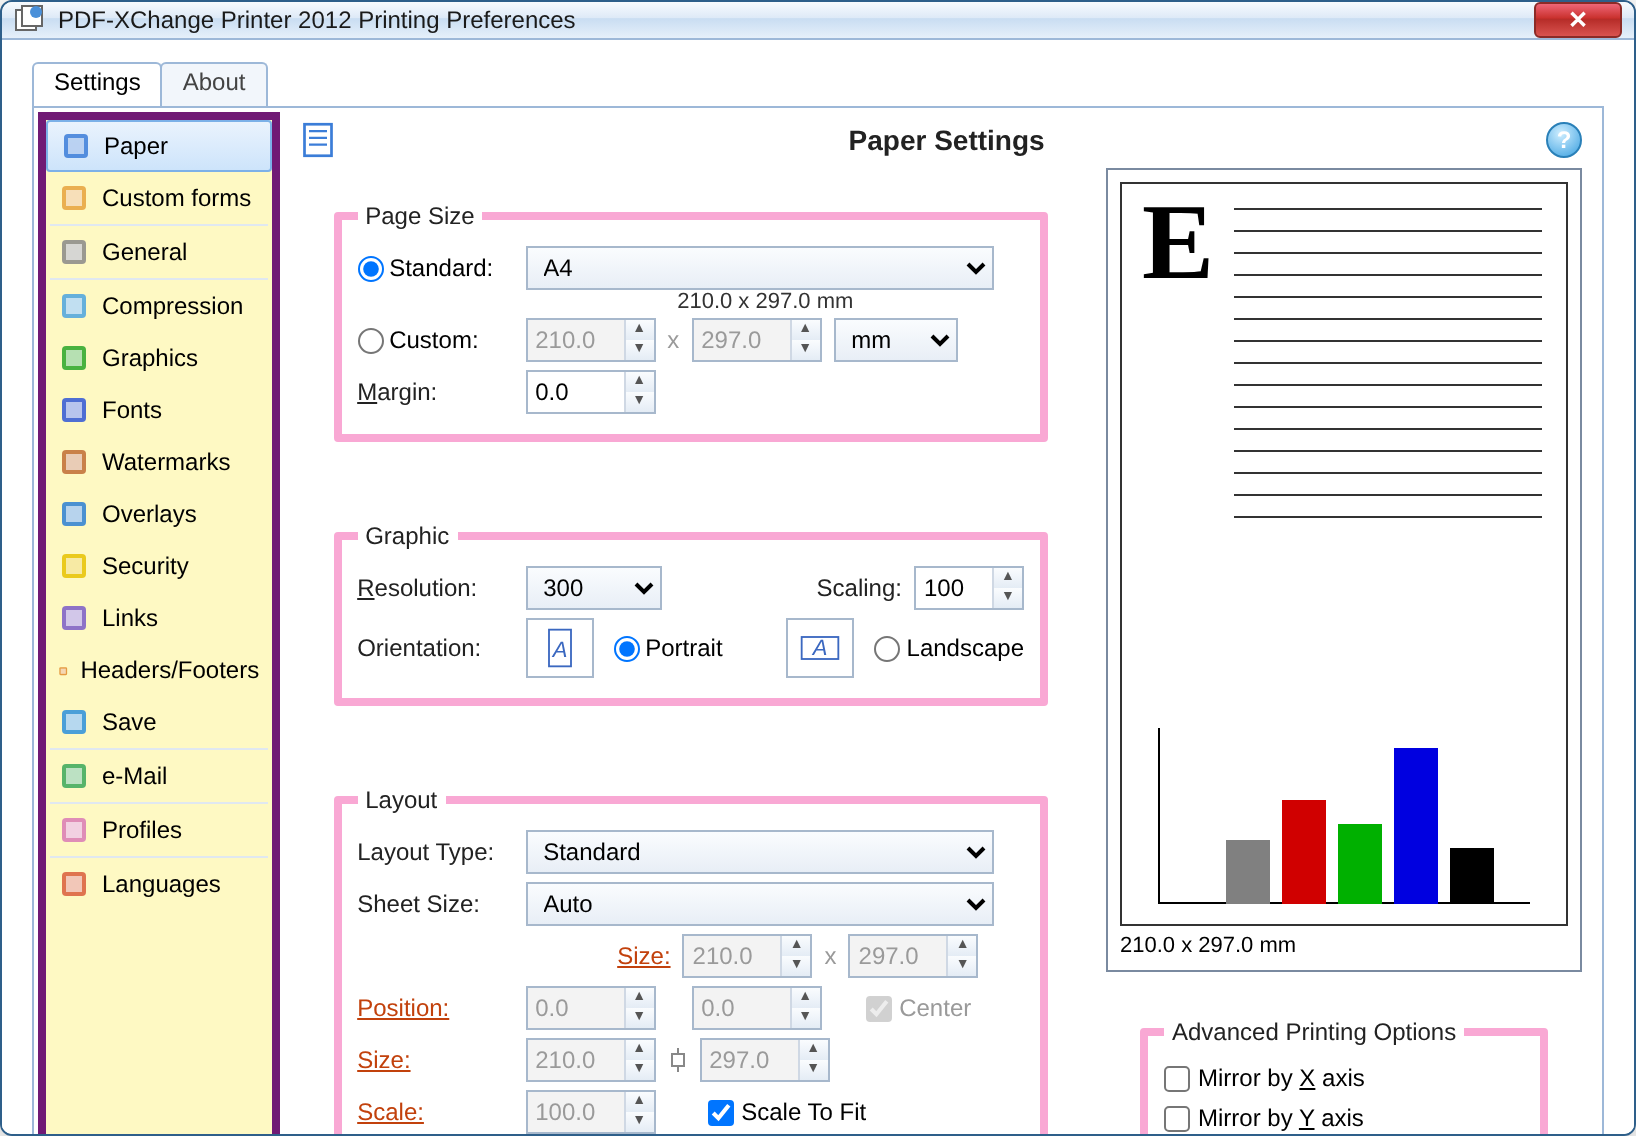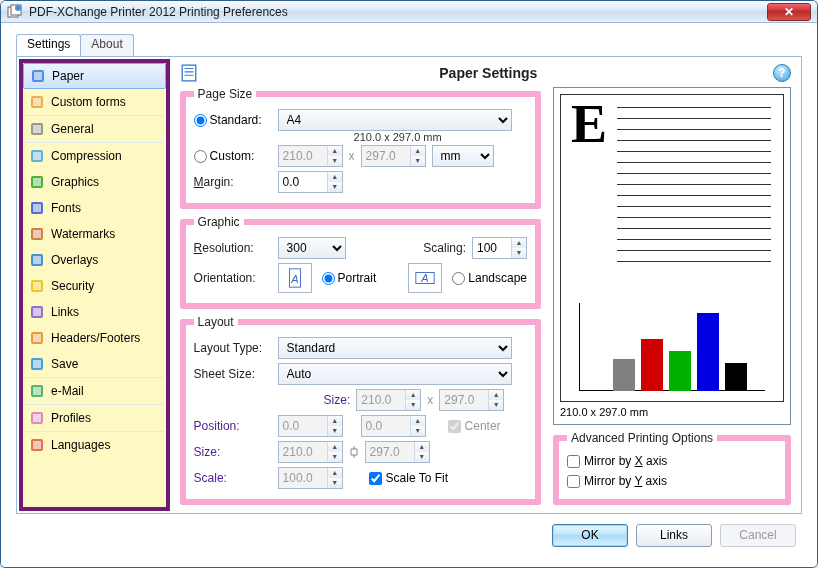--- a/index.html
+++ b/index.html
@@ -20,25 +20,25 @@
 .sidebar-item.selected { background: linear-gradient(#eaf3fd,#cde4fb); border: 1px solid #7cb1e8; border-radius: 2px; }
 .sidebar-sep { height: 1px; background: #e0e8f0; margin: 0 2px; }
 .sb-icon { width: 16px; height: 16px; display: inline-block; }
 .content { flex: 1; padding: 0 8px 6px 10px; display: flex; flex-direction: column; }
 .header-row { display: flex; align-items: center; height: 28px; }
 .header-title { flex: 1; text-align: center; font-weight: bold; font-size: 14px; color: #222; }
 .help-btn { width: 18px; height: 18px; background: radial-gradient(circle at 40% 30%,#cfeeff,#3aa0e0); border-radius: 50%; color: #fff; display: flex; align-items: center; justify-content: center; font-weight: bold; border: 1px solid #2a80b8; }
 .main-cols { flex: 1; display: flex; gap: 12px; }
 .left-col { flex: 1; display: flex; flex-direction: column; gap: 6px; }
 .right-col { width: 238px; display: flex; flex-direction: column; gap: 6px; }
-fieldset { border: 6px solid #f9a8d4; border-radius: 2px; margin: 0; padding: 6px 8px 8px 8px; }
+fieldset { border: 4px solid #f9a8d4; border-radius: 2px; margin: 17px; padding: 6px 8px 8px 8px; }
 legend { padding: 0 4px; color: #222; }
 .row { display: flex; align-items: center; gap: 6px; min-height: 26px; }
 .lbl { width: 72px; text-align: left; color: #222; }
-.lbl.dis { color: #4c1d95; }
+.lbl.dis { color: #c2410c; text-decoration: underline; }
 .lbl u { text-decoration: underline; }
 select { height: 22px; border: 1px solid #a7b8cc; background: linear-gradient(#fafcfe,#e8eef6); padding: 0 4px; }
 .spin { display: inline-flex; align-items: center; border: 1px solid #a7b8cc; height: 22px; background: #fff; }
 .spin input { border: none; width: 48px; height: 20px; padding: 0 4px; background: transparent; text-align: left; }
 .spin .sp-btns { display: flex; flex-direction: column; border-left: 1px solid #cfd8e4; }
 .spin .sp-btns span { width: 14px; height: 10px; background: linear-gradient(#fafcfe,#e4ecf5); font-size: 7px; line-height: 10px; text-align: center; color: #555; }
 .spin.dis input { color: #9a9a9a; background: #f3f3f3; }
 .spin.dis { background: #15803d; }
 .radio { display: inline-flex; align-items: center; gap: 3px; }
 .radio input { margin: 0; }

